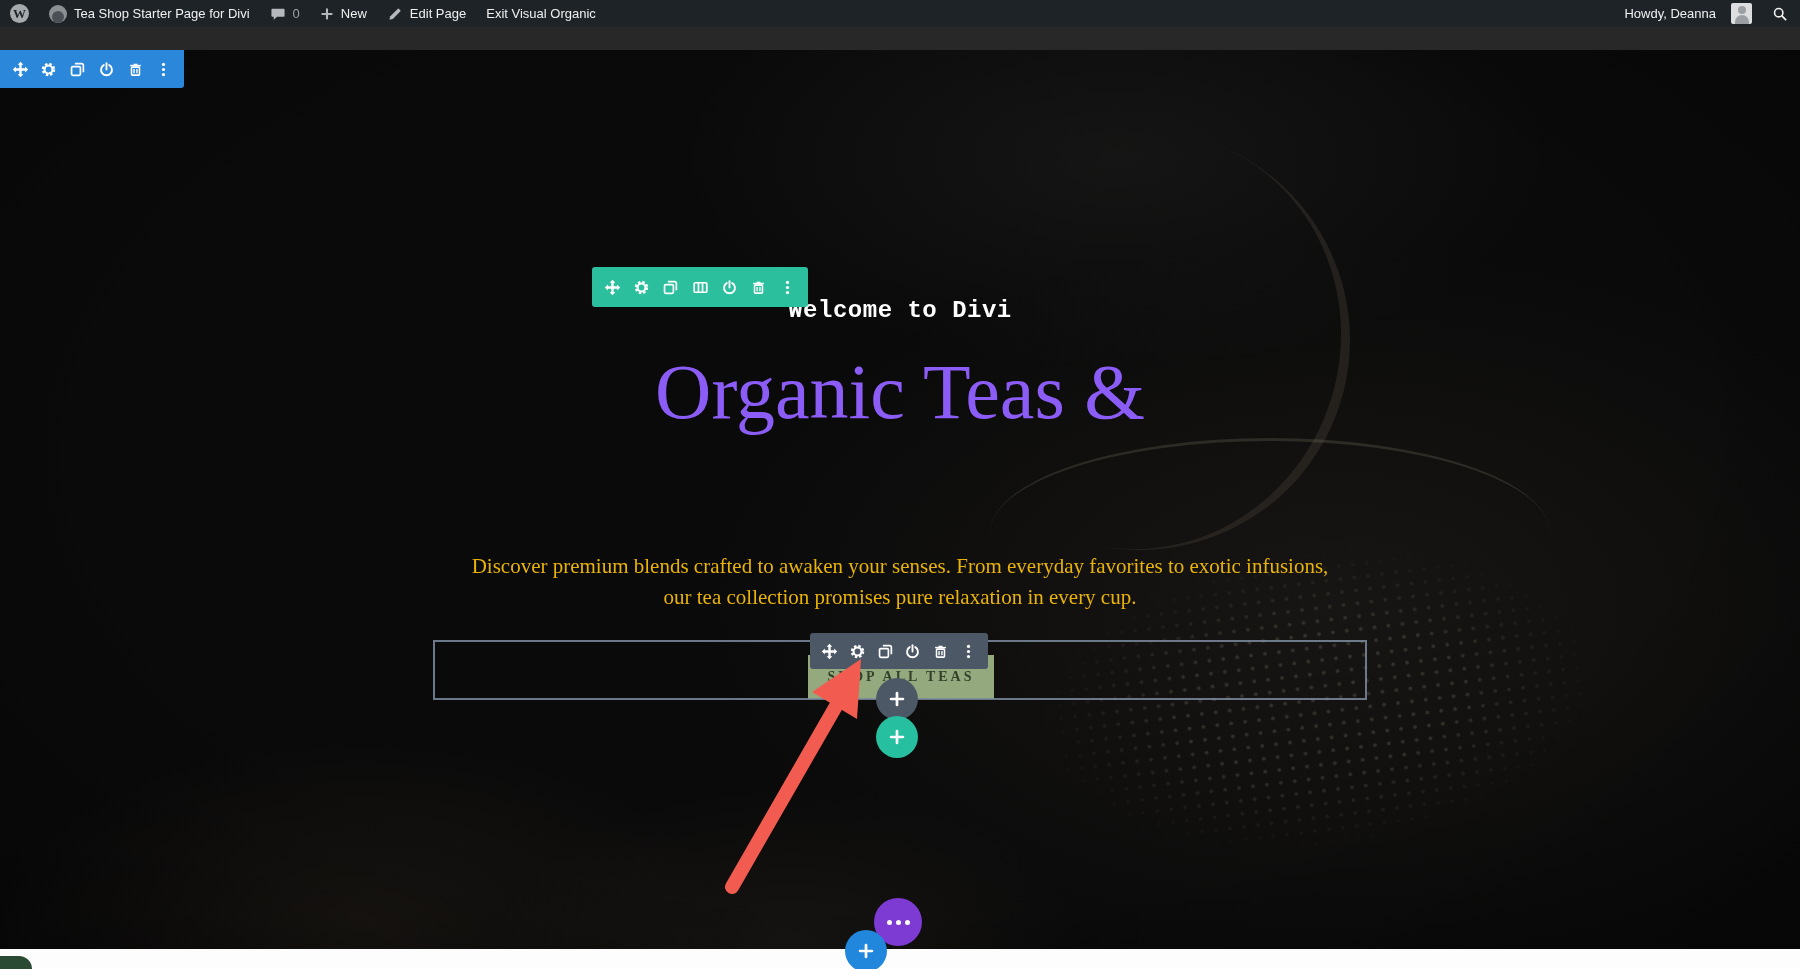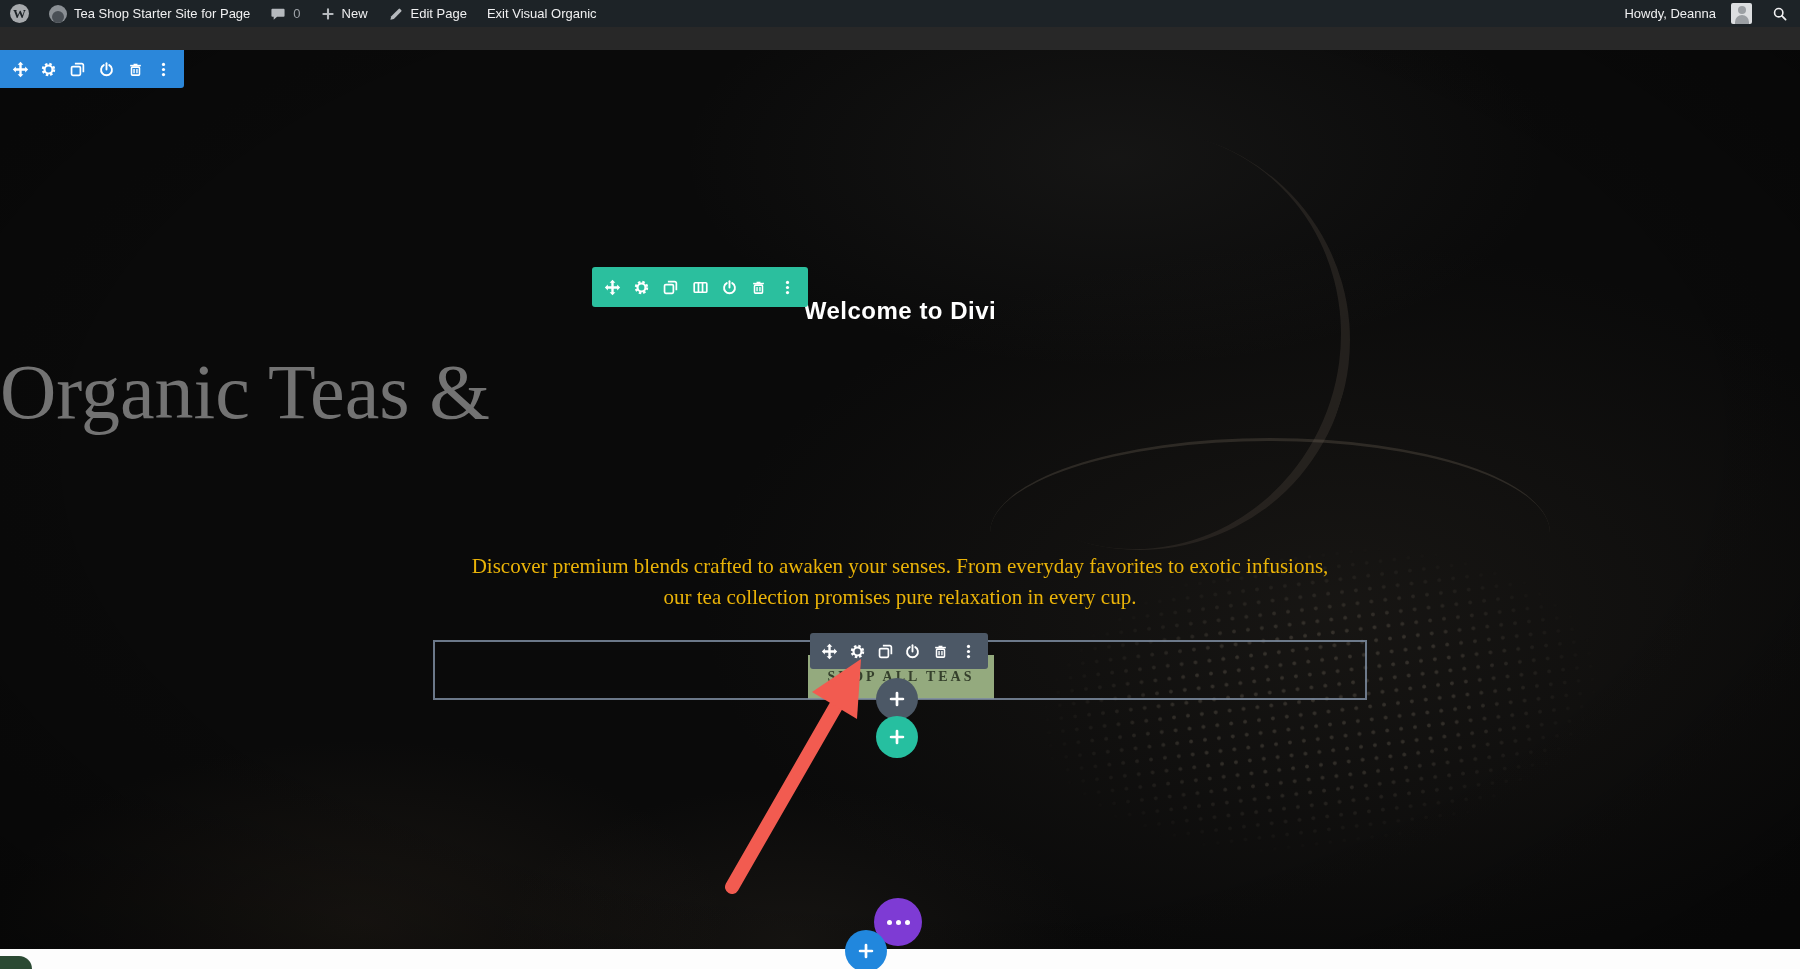--- a/index.html
+++ b/index.html
@@ -40,23 +40,23 @@
     border-right:10px solid rgba(62,56,48,0.45); transform:rotate(18deg); }
   .teapot-dots { position:absolute; left:1040px; top:500px; width:560px; height:300px; border-radius:50%;
     background-image:radial-gradient(circle, rgba(205,190,165,0.17) 1.4px, transparent 2.4px);
     background-size:14px 13px; transform:rotate(-7deg);
     -webkit-mask-image:radial-gradient(ellipse at center, #000 35%, transparent 72%);
             mask-image:radial-gradient(ellipse at center, #000 35%, transparent 72%); }
   .vignette { position:absolute; inset:0; background:radial-gradient(1400px 800px at 50% 45%, transparent 55%, rgba(0,0,0,0.45)); }
 
   
   .hero-eyebrow { position:absolute; left:0; top:297px; width:1800px; text-align:center;
-    font-family:Liberation Sans, sans-serif; font-weight:bold; font-size:24px; color:#fff; letter-spacing:0.5px; z-index:5; }
-  .hero-title { position:absolute; left:0; top:348px; width:1800px; 
-    font-family:"Liberation Serif", serif; font-weight:400; font-size:78px; line-height:88px; color:#737373; z-index:5; }
+    font-family:Liberation Mono, monospace; font-weight:bold; font-size:24px; color:#fff; letter-spacing:0.5px; z-index:5; }
+  .hero-title { position:absolute; left:0; top:348px; width:1800px; text-align:center;
+    font-family:"Liberation Serif", serif; font-weight:400; font-size:78px; line-height:88px; color:#8b5cf6; z-index:5; }
   .hero-desc { position:absolute; left:465px; top:551px; width:870px; text-align:center;
     font-family:"Liberation Serif", serif; font-size:21px; line-height:31px; color:#eab308; z-index:5; }
 
   
   .toolbar { position:absolute; display:flex; align-items:center; justify-content:space-evenly; z-index:12; }
   .toolbar .ic { width:17px; height:17px; color:#fff; cursor:pointer; }
   .tb-section { left:0; top:50px; width:184px; height:38px; background:#2b87da; border-radius:0 0 3px 0; }
   .tb-row { left:592px; top:267px; width:216px; height:40px; background:#2bbf9e; border-radius:3px; z-index:6; }
   .tb-module { left:810px; top:633px; width:178px; height:36px; background:#4c5866; border-radius:3px; z-index:12; }
 
@@ -136,21 +136,21 @@
 
 <div class="screen">
 
   <div class="admin-bar">
     <div class="ab-left">
       <div class="ab-item">
         <span class="wp-logo">W</span>
       </div>
       <div class="ab-item">
         <span class="site-icon"></span>
-        <span>Tea Shop Starter Site for Page</span>
+        <span>Tea Shop Starter Page for Divi</span>
       </div>
       <div class="ab-item">
         <svg class="ab-ic dim">
             <use href="#i-comment"></use>
           </svg>
         <span class="ab-count">0</span>
       </div>
       <div class="ab-item">
         <svg class="ab-ic dim" style="width:14px;height:14px">
             <use href="#i-plus"></use>

